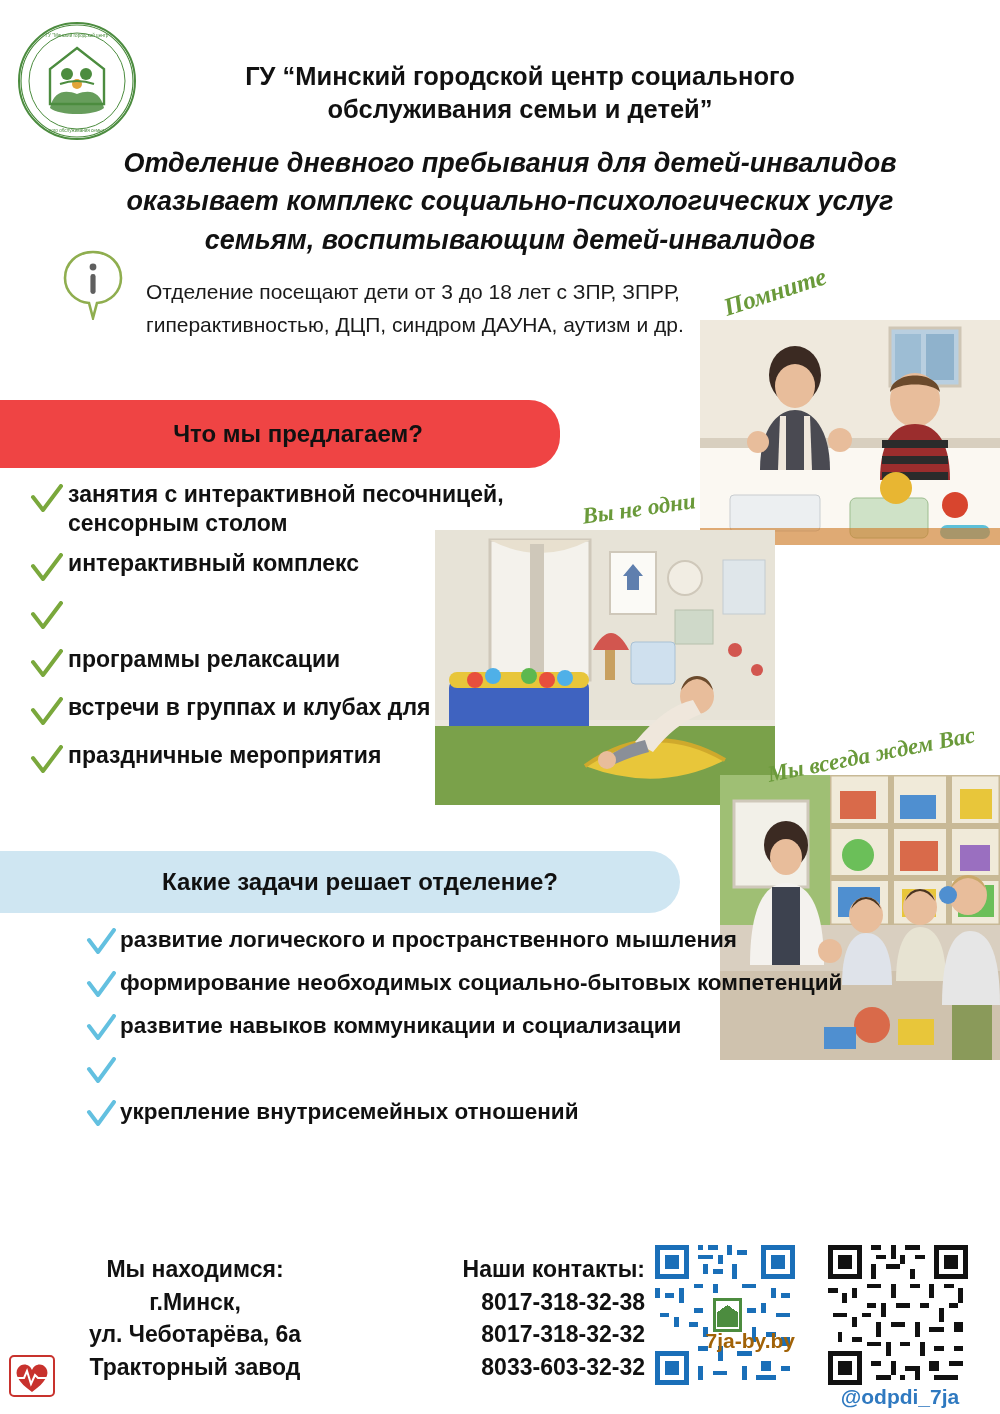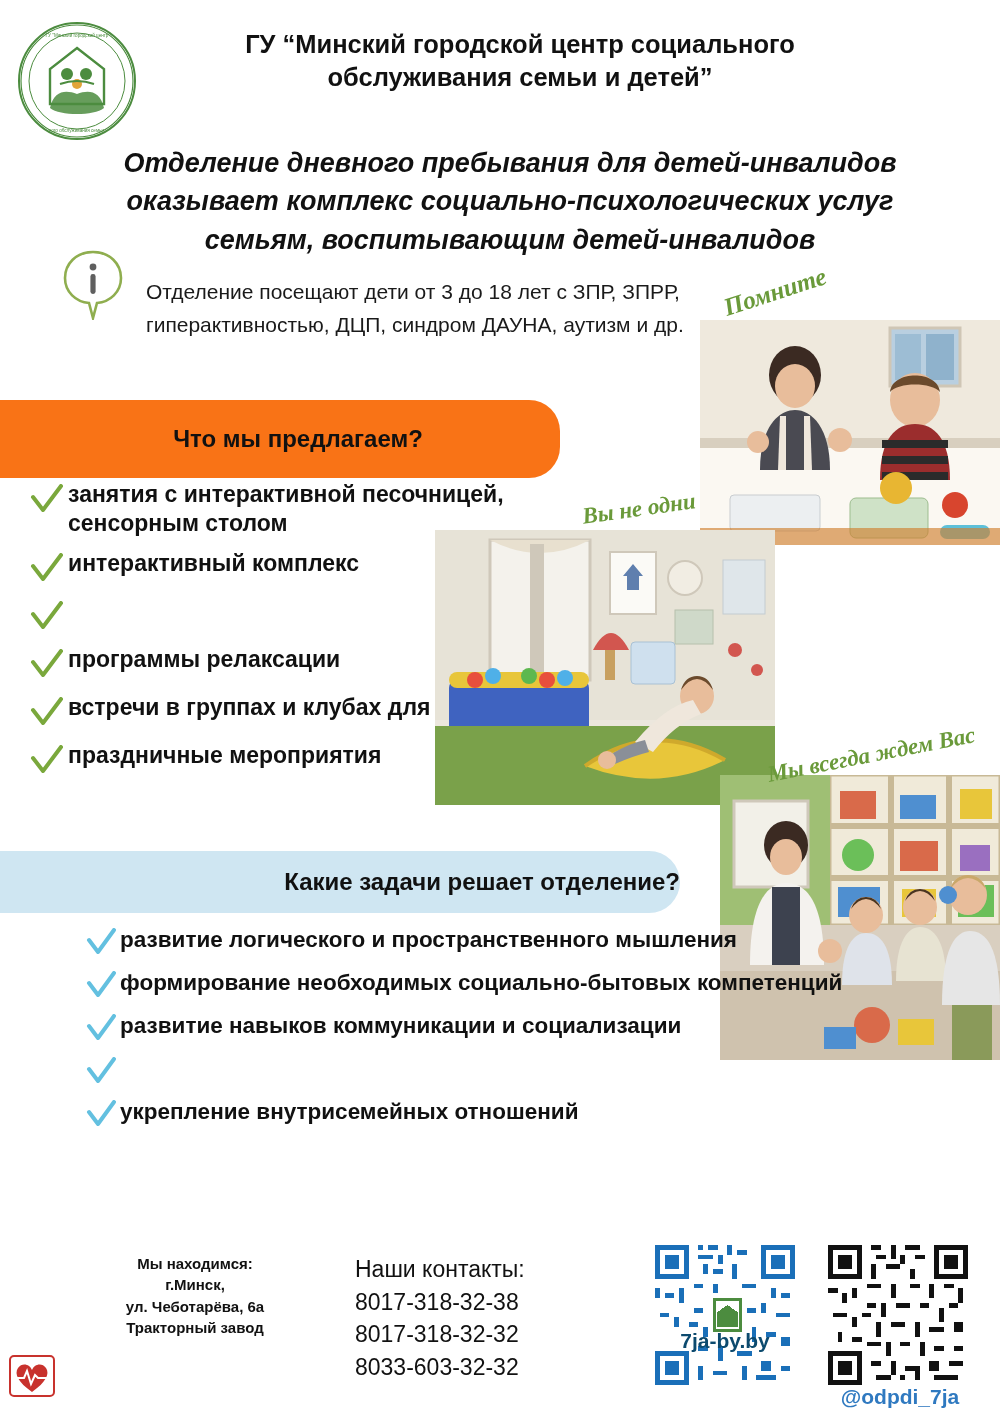--- a/index.html
+++ b/index.html
@@ -16,21 +16,21 @@
     position: absolute; left: 18px; top: 22px;
     width: 118px; height: 118px;
     border-radius: 50%;
     border: 2px solid #4c8c3f;
     background: #ffffff;
     overflow: hidden;
   }
   .logo svg { display: block; }
 
   .org-title {
-    position: absolute; left: 150px; top: 28px; width: 740px;
+    position: absolute; left: 150px; top: 60px; width: 740px;
     text-align: center;
     font-size: 25.5px; font-weight: bold; line-height: 1.28;
     color: #111111;
   }
 
   .subtitle {
     position: absolute; left: 110px; top: 144px; width: 800px;
     text-align: center;
     font-size: 27px; font-weight: bold; font-style: italic;
     line-height: 1.42; color: #111111;
@@ -42,22 +42,22 @@
     width: 62px; height: 70px;
   }
   .info-text {
     position: absolute; left: 146px; top: 276px; width: 560px;
     font-size: 21px; line-height: 1.55; color: #1a1a1a;
   }
 
   
   .banner-green {
     position: absolute; left: 0; top: 400px;
-    width: 560px; height: 78px;
-    background: #f97316;
+    width: 560px; height: 68px;
+    background: #ef4444;
     border-radius: 0 31px 31px 0;
     display: flex; align-items: center; justify-content: center;
   }
   .banner-green .txt {
     font-size: 24px; font-weight: bold; color: #111111;
     padding-left: 36px;
   }
 
   
   .offer-list {
@@ -73,21 +73,21 @@
   .offer-item .label {
     font-size: 23px; font-weight: bold; line-height: 1.28; color: #111111;
   }
 
   
   .banner-blue {
     position: absolute; left: 0; top: 851px;
     width: 680px; height: 62px;
     background: #cfe6f2;
     border-radius: 0 31px 31px 0;
-    display: flex; align-items: center; justify-content: flex-end;
+    display: flex; align-items: center; justify-content: center;
   }
   .banner-blue .txt {
     font-size: 24px; font-weight: bold; color: #111111;
     padding-left: 40px;
   }
 
   
   .task-list {
     position: absolute; left: 86px; top: 925px; width: 830px;
   }
@@ -114,39 +114,39 @@
     color: #6a9a3a;
     white-space: nowrap;
   }
   .lab1 { left: 722px; top: 278px; font-size: 25px; transform: rotate(-18deg); }
   .lab2 { left: 582px; top: 496px; font-size: 23px; transform: rotate(-8deg); }
   .lab3 { left: 766px; top: 742px; font-size: 23px; transform: rotate(-11deg); }
 
   
   .footer-left {
     position: absolute; left: 40px; top: 1253px; width: 310px;
-    text-align: center; font-size: 15px; font-weight: bold;
+    text-align: center; font-size: 23px; font-weight: bold;
     line-height: 1.42; color: #111111;
   }
   .footer-mid {
     position: absolute; left: 355px; top: 1253px; width: 290px;
-    text-align: left; font-size: 23px; font-weight: normal;
+    text-align: right; font-size: 23px; font-weight: bold;
     line-height: 1.42; color: #111111;
   }
   .footer-heart {
     position: absolute; left: 8px; top: 1352px; width: 48px; height: 48px;
   }
 
   .qr { position: absolute; }
   .qr1 { left: 655px; top: 1245px; width: 140px; height: 140px; }
   .qr2 { left: 828px; top: 1245px; width: 140px; height: 140px; }
   .qr-cap {
     position: absolute; font-size: 21px; font-weight: bold;
   }
-  .qr-cap1 { left: 655px; top: 1329px; width: 140px; text-align: center; color: #0c4a6e; }
+  .qr-cap1 { left: 655px; top: 1329px; width: 140px; text-align: right; color: #a16207; }
   .qr-cap2 { left: 820px; top: 1385px; width: 160px; text-align: center; color: #2f79c0; }
 </style>
 </head>
 <body>
 
 <div class="logo">
   <svg width="114" height="114" viewBox="0 0 114 114" aria-hidden="true">
     <circle cx="57" cy="57" r="56" fill="#ffffff" stroke="#4c8c3f" stroke-width="1.2"></circle>
     <circle cx="57" cy="57" r="48" fill="#ffffff" stroke="#4c8c3f" stroke-width="1"></circle>
     <path d="M57 24 L84 45 L84 80 L30 80 L30 45 Z" fill="none" stroke="#4c8c3f" stroke-width="2.4"></path>

